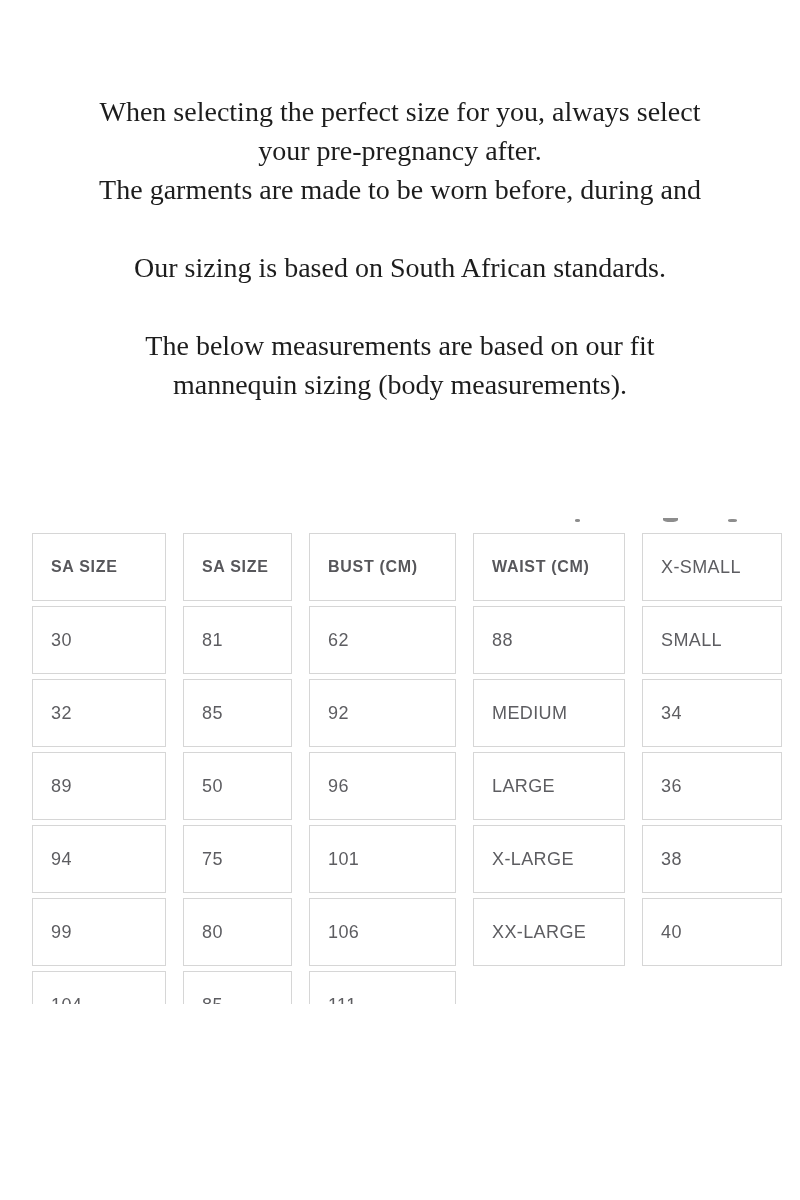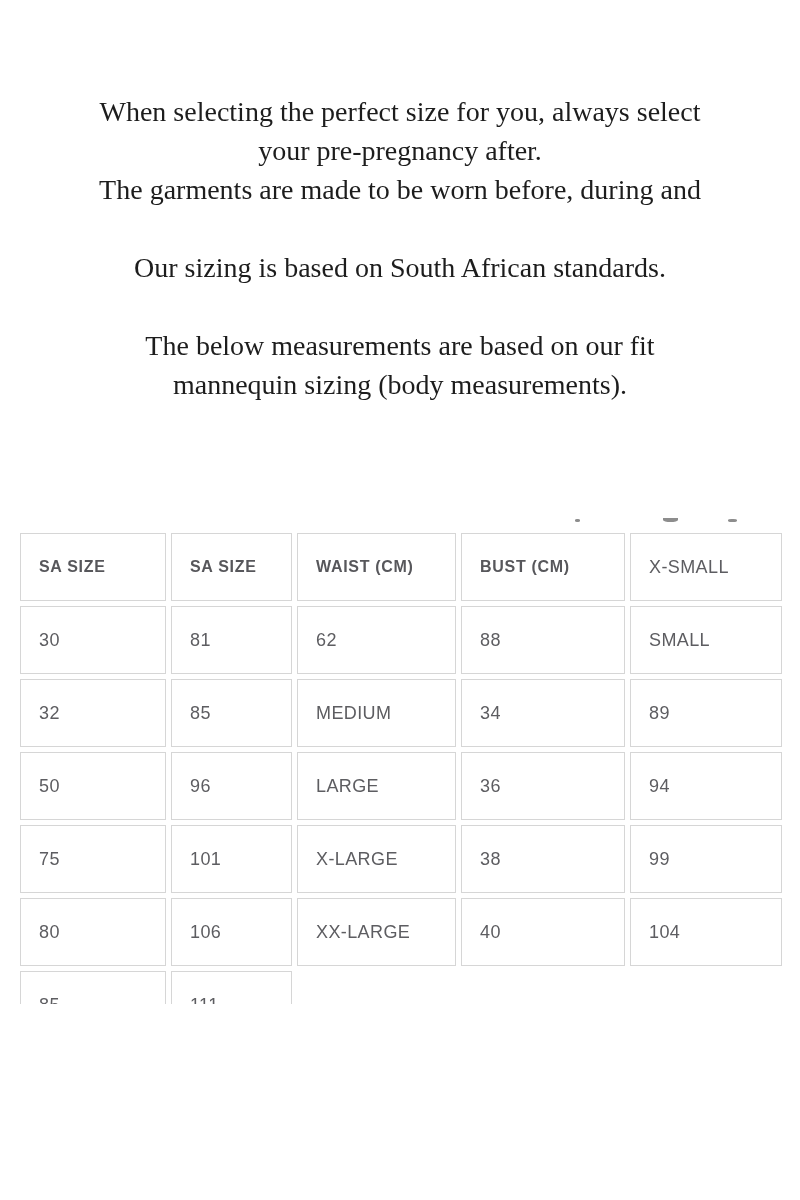--- a/index.html
+++ b/index.html
@@ -55,20 +55,21 @@
     box-sizing: border-box;
     border: 1px solid #d6d6d6;
     background: #ffffff;
     display: flex;
     align-items: center;
     padding-left: 18px;
     font-size: 18px;
     font-weight: 400;
     letter-spacing: 0.4px;
     color: #5d5d61;
+    margin-left: 12px;
   }
   .cell.header {
     font-size: 16px;
     font-weight: 700;
     letter-spacing: 0.7px;
     color: #57575b;
   }
 </style>
 </head>
 <body>
@@ -91,32 +92,33 @@
   </div>
 
   <div id="artifact-1" class="artifact"></div>
   <div id="artifact-2" class="artifact"></div>
   <div id="artifact-3" class="artifact"></div>
 
   <div class="size-table">
 
     <div class="cell header">SA SIZE</div>
     <div class="cell header">SA SIZE</div>
+    <div class="cell header">BUST (CM)</div>
     <div class="cell header">WAIST (CM)</div>
-    <div class="cell header">BUST (CM)</div>
 
     <div class="cell">X-SMALL</div>
     <div class="cell">30</div>
     <div class="cell">81</div>
     <div class="cell">62</div>
     <div class="cell">88</div>
 
     <div class="cell">SMALL</div>
     <div class="cell">32</div>
     <div class="cell">85</div>
+    <div class="cell">92</div>
 
     <div class="cell">MEDIUM</div>
     <div class="cell">34</div>
     <div class="cell">89</div>
     <div class="cell">50</div>
     <div class="cell">96</div>
 
     <div class="cell">LARGE</div>
     <div class="cell">36</div>
     <div class="cell">94</div>

